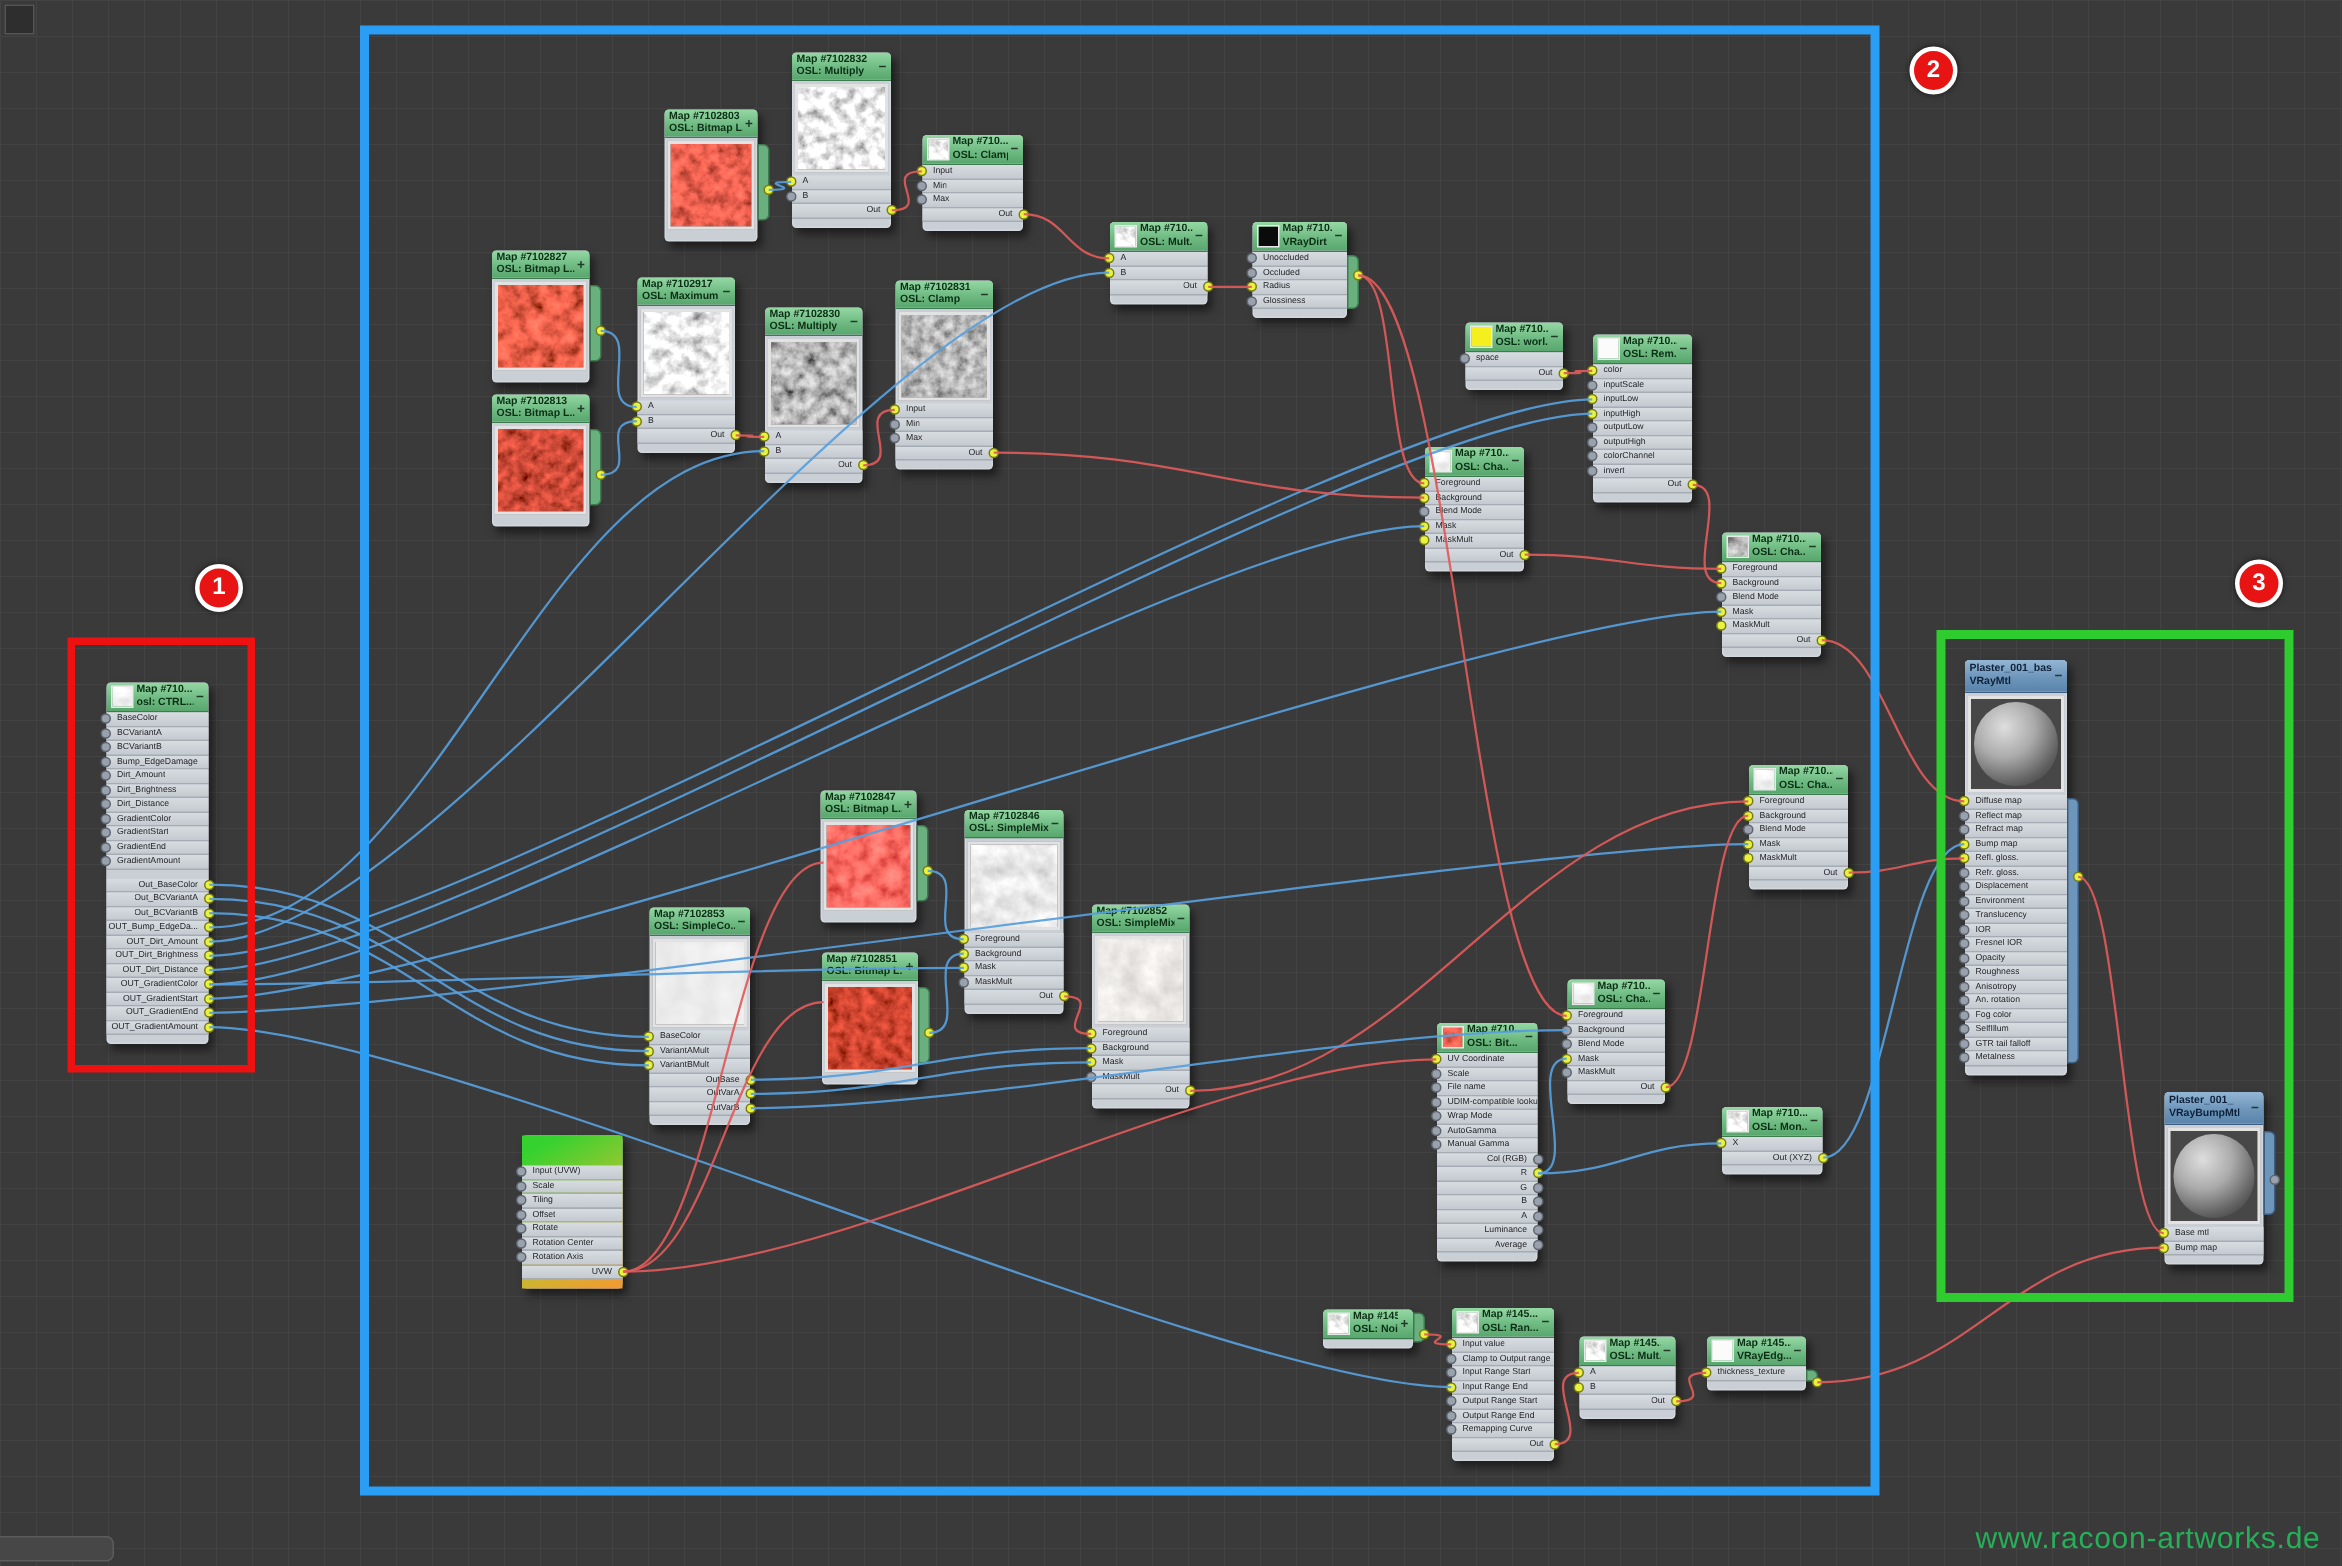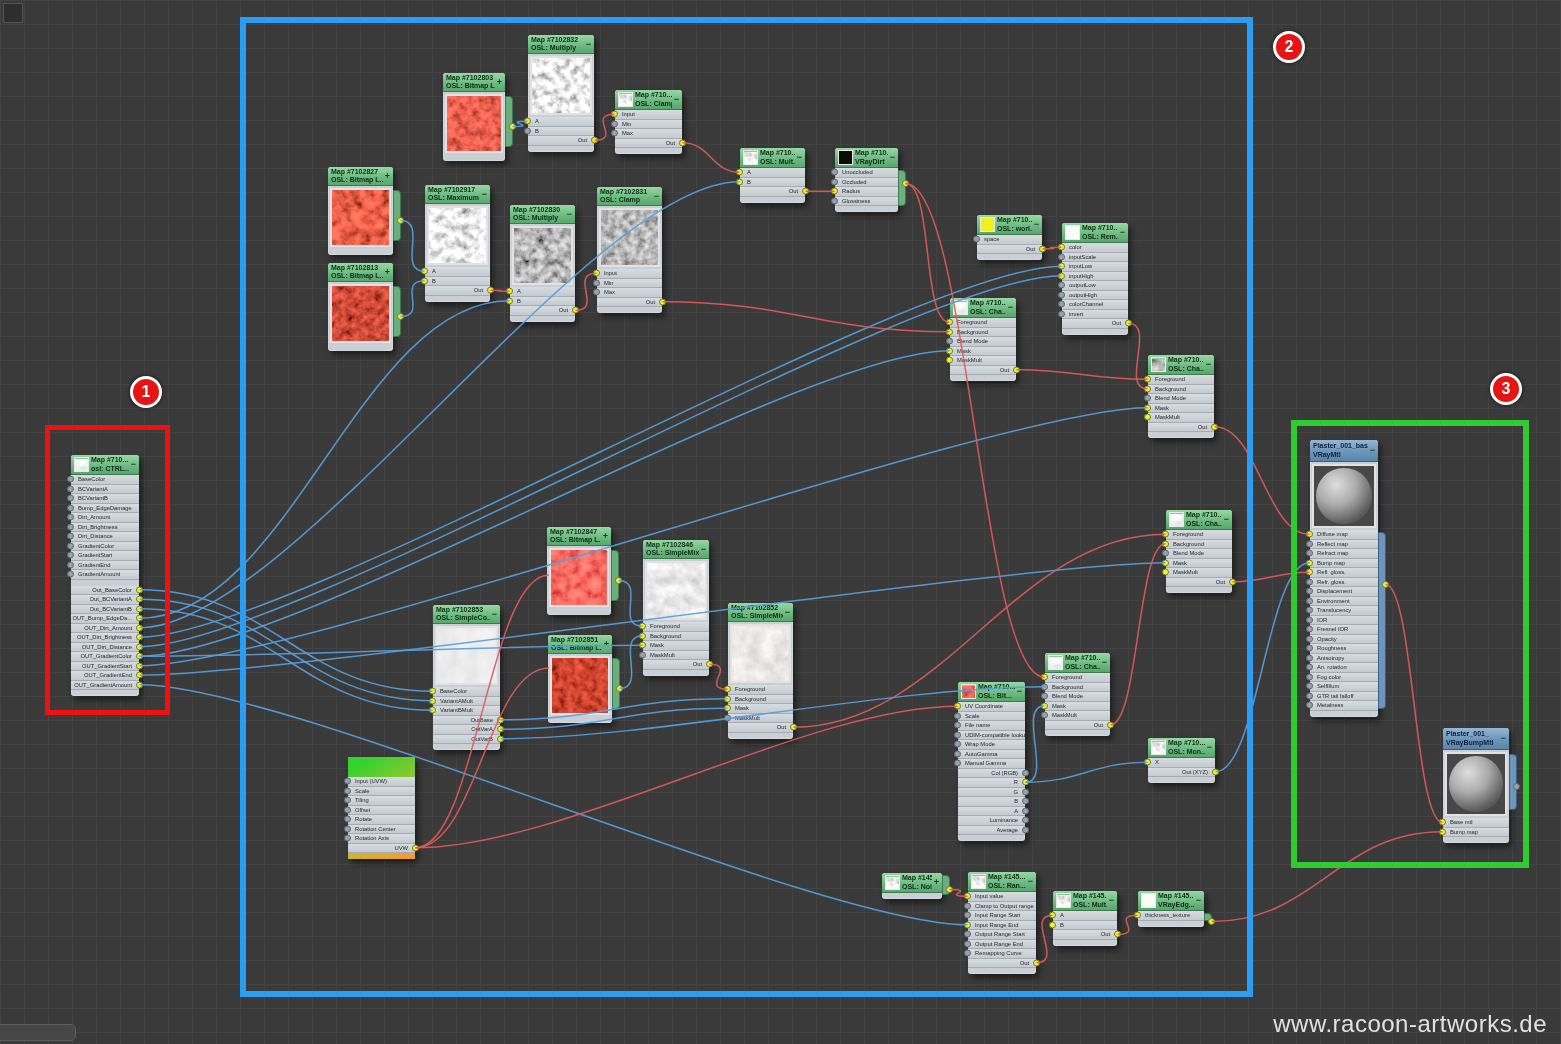--- a/index.html
+++ b/index.html
@@ -44,21 +44,21 @@
   .tab .port{left:auto;right:-4px;top:0;}
   .sphere{position:absolute;inset:0;background:#474747;}
   .sphere:before{content:"";position:absolute;left:4%;top:4%;width:92%;height:92%;border-radius:50%;
     background:radial-gradient(circle at 36% 30%, #dedede 0%, #ababab 38%, #636363 70%, #2b2b2b 100%);}
   .uvgrad{position:absolute;inset:0;background:linear-gradient(150deg,#35d22f 10%,#b8c32f 55%,#ef9d32 95%);}
   
   .ann{position:absolute;z-index:5;pointer-events:none;box-sizing:border-box;}
   .badge{position:absolute;z-index:6;width:32px;height:32px;border-radius:50%;background:#e81414;
     border:3px solid #ffffff;box-sizing:border-box;color:#fff;font-weight:bold;font-size:16px;
     display:flex;align-items:center;justify-content:center;box-shadow:0 0 4px rgba(0,0,0,.6);}
-  #watermark{position:absolute;right:14px;bottom:6px;z-index:6;font-size:24px;color:#ffffff;opacity:.85;letter-spacing:.5px;}
+  #watermark{position:absolute;right:14px;bottom:6px;z-index:6;font-size:20px;color:#22c55e;opacity:.85;letter-spacing:.5px;}
   #corner-square{position:absolute;left:3px;top:3px;width:18px;height:18px;background:#2e2e2e;border:1px solid #555;z-index:1;}
   #scroll-stub{position:absolute;left:-10px;bottom:3px;width:84px;height:15px;background:#474747;
     border:1px solid #5c5c5c;border-radius:5px;z-index:6;}
   #filterdefs{position:absolute;width:0;height:0;overflow:hidden;}
 </style>
 </head>
 <body>
 
 <svg id="filterdefs" xmlns="http://www.w3.org/2000/svg">
   <defs>

